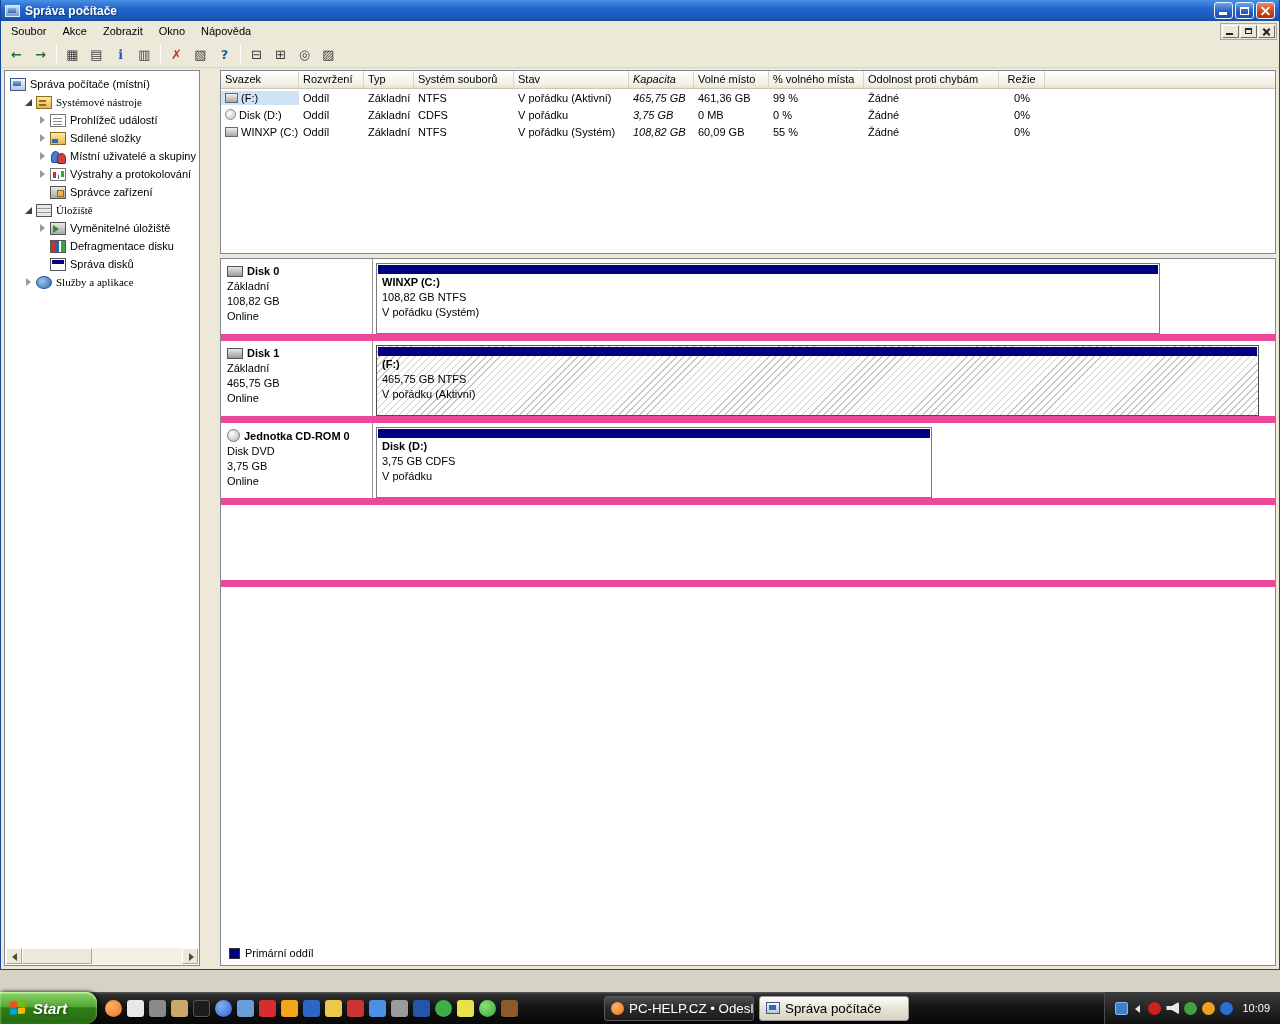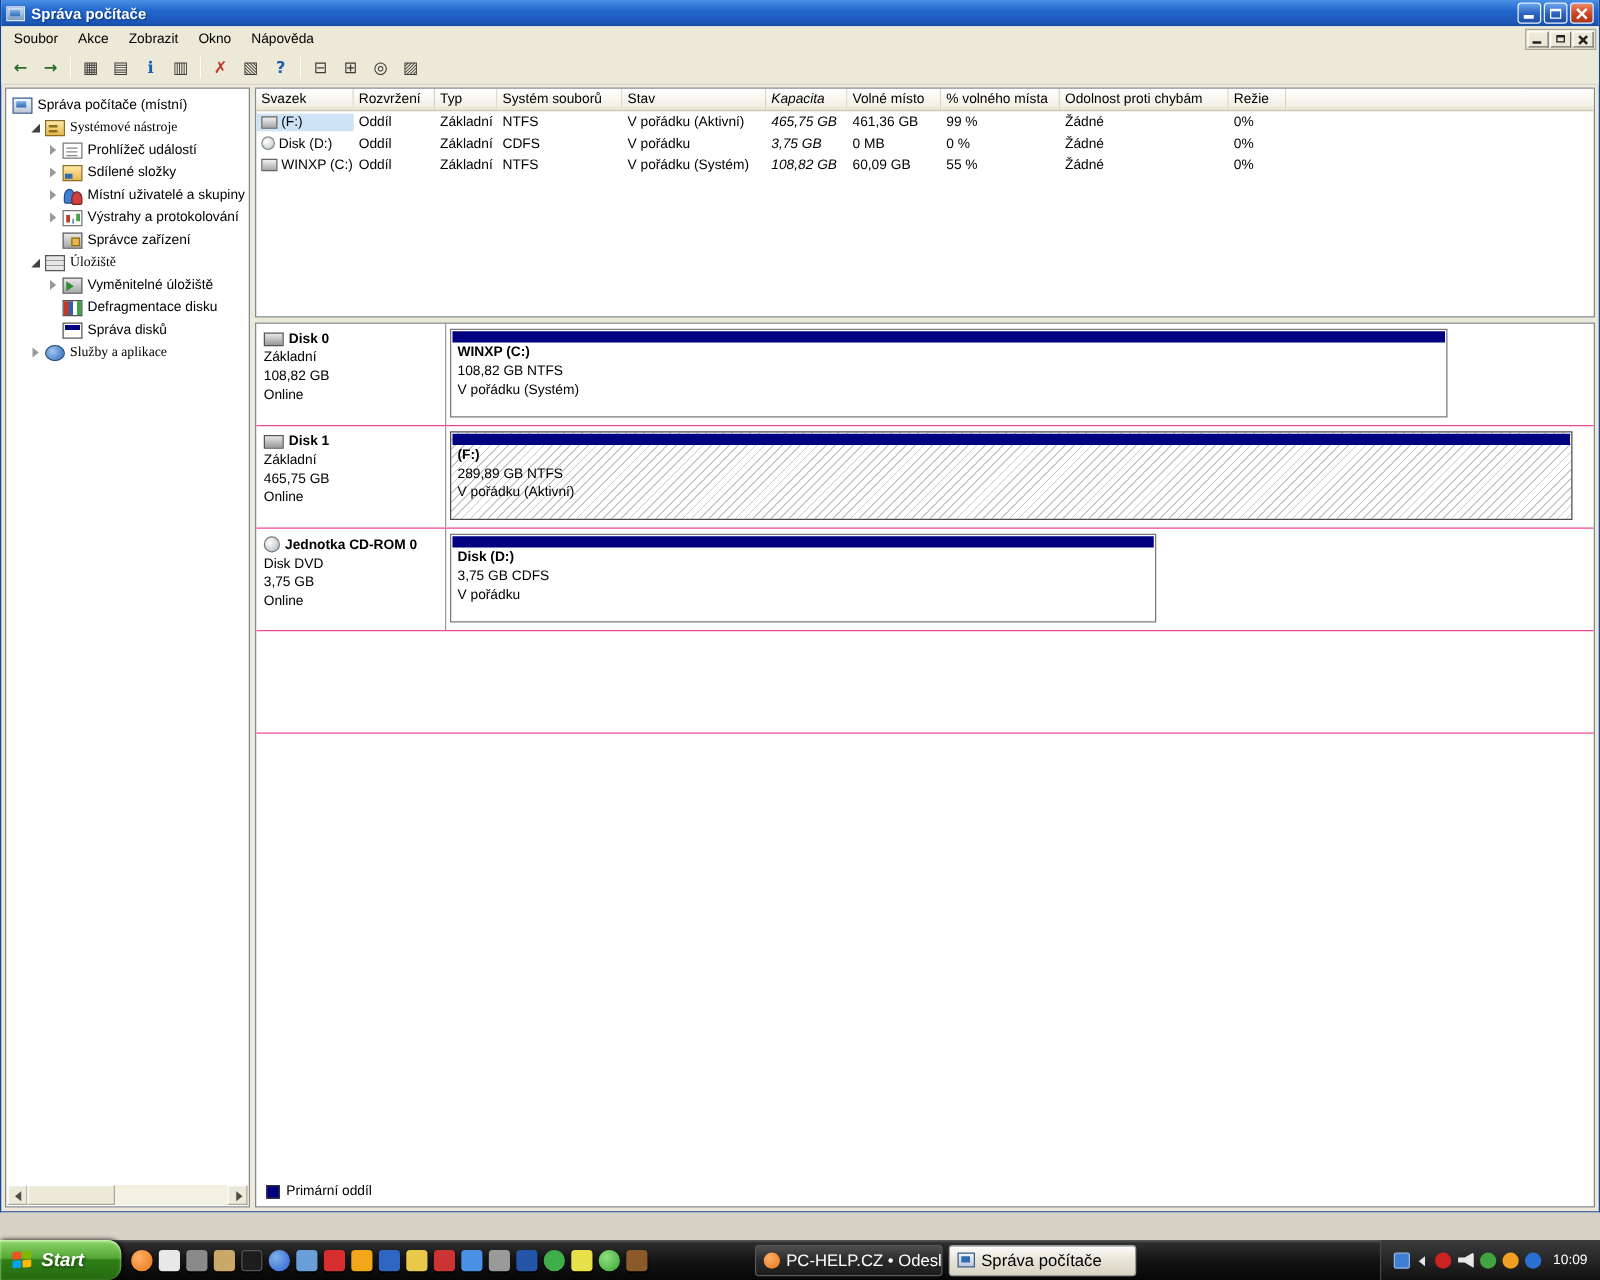--- a/index.html
+++ b/index.html
@@ -31,21 +31,21 @@
 
   .toolbar{height:27px;flex:none;background:#ece9d8;display:flex;align-items:center;padding-left:4px;border-bottom:1px solid #d8d4c8;gap:1px;}
   .tbtn{width:23px;height:22px;background:transparent;border:1px solid transparent;display:flex;align-items:center;justify-content:center;cursor:default;}
   .tbtn .gl{font-size:13px;line-height:13px;color:#3c3c3c;font-family:"DejaVu Sans",sans-serif;}
   .tbtn:nth-of-type(1) .gl,.tbtn:nth-of-type(2) .gl{color:#2a6b2a;font-weight:bold;}
   .tbtn:nth-of-type(5) .gl,.tbtn:nth-of-type(9) .gl{color:#1a5fb4;font-weight:bold;}
   .tbtn:nth-of-type(7) .gl{color:#c0392b;font-weight:bold;}
   .tsep{width:1px;height:18px;background:#aca899;border-right:1px solid #fff;margin:0 3px;flex:none;}
 
   
-  .content{flex:1;display:flex;gap:4px;padding:2px 3px 3px 3px;min-height:0;}
+  .content{flex:1;display:flex;gap:20px;padding:2px 3px 3px 3px;min-height:0;}
   .left-pane{width:196px;flex:none;background:#fff;border:1px solid #828790;position:relative;}
   .tree{position:absolute;left:1px;right:1px;top:1px;bottom:18px;overflow:hidden;padding-top:3px;}
   .titem{display:flex;align-items:center;height:18px;white-space:nowrap;cursor:default;}
   .lvl0{padding-left:3px;} .lvl1{padding-left:17px;font-family:Liberation Serif, serif;} .lvl2{padding-left:31px;}
   .exp{width:12px;height:12px;flex:none;position:relative;}
   .exp-c::after{content:"";position:absolute;left:3px;top:2px;border-top:4px solid transparent;border-bottom:4px solid transparent;border-left:5px solid #9a9a9a;}
   .exp-o::after{content:"";position:absolute;left:2px;top:3px;border-left:7px solid transparent;border-bottom:7px solid #404040;}
 
   .ti{width:16px;height:13px;margin:0 4px 0 1px;flex:none;position:relative;}
   .i-computer{border:1px solid #3a5a8c;background:linear-gradient(#f4f7fb,#b9c6da);}
@@ -81,30 +81,30 @@
   .right-pane{flex:1;display:flex;flex-direction:column;gap:4px;min-width:0;}
 
   
   .volume-pane{height:184px;flex:none;background:#fff;border:1px solid #828790;overflow:hidden;display:flex;flex-direction:column;}
   .vhead{display:flex;flex:none;height:18px;}
   .hcell{padding:2px 4px;border-right:1px solid #d8d5c2;border-bottom:1px solid #cbc7b8;background:linear-gradient(#ffffff,#f2f0e4 80%,#e6e3d2);white-space:nowrap;overflow:hidden;flex:none;cursor:default;}
   .hfill{flex:1;border-bottom:1px solid #cbc7b8;background:linear-gradient(#ffffff,#f2f0e4 80%,#e6e3d2);}
   .vrow{display:flex;height:17px;align-items:center;cursor:default;}
   .vcell{padding:1px 4px;white-space:nowrap;overflow:hidden;flex:none;}
   .c0{width:78px;} .c1{width:65px;} .c2{width:50px;} .c3{width:100px;} .c4{width:115px;}
-  .c5{width:65px;font-style:italic;} .c6{width:75px;} .c7{width:95px;} .c8{width:135px;} .c9{width:46px;}
+  .c5{width:65px;font-style:italic;} .c6{width:75px;} .c7{width:95px;} .c8{width:135px;} .c9{width:46px;text-align:center;}
   .vcell.c0{display:flex;align-items:center;gap:3px;}
   .vcell.c0.selcell{background:#cfe3f7;}
   .vicon{flex:none;}
   .vicon.hdd{width:13px;height:10px;border:1px solid #666;background:linear-gradient(#f0f0f0,#a8a8a8);}
   .vicon.cd{width:11px;height:11px;border-radius:50%;border:1px solid #888;background:radial-gradient(circle at 35% 35%,#ffffff,#b9c4cc);}
 
   
   .disk-pane{flex:1;background:#fff;border:1px solid #828790;position:relative;overflow:hidden;}
-  .disk-row{height:82px;border-bottom:1px solid #ec4899;display:flex;}
+  .disk-row{height:82px;border-bottom:7px solid #ec4899;display:flex;}
   .disk-info{width:152px;flex:none;border-right:1px solid #9a9a9a;padding:6px 4px 0 6px;cursor:default;}
   .dtitle{display:flex;align-items:center;gap:4px;font-weight:bold;margin-bottom:2px;white-space:nowrap;}
   .dicon{flex:none;}
   .dicon.hdd{width:16px;height:11px;border:1px solid #555;background:linear-gradient(#e8e8e8,#9a9a9a);}
   .dicon.cd{width:13px;height:13px;border-radius:50%;border:1px solid #777;background:radial-gradient(circle at 35% 35%,#fff,#aab6be);}
   .iline{line-height:15px;min-height:15px;white-space:nowrap;}
   .disk-parts{flex:1;padding:4px 3px 0 3px;min-width:0;}
   .part{height:71px;border:1px solid #7a7a7a;background:#fff;cursor:default;}
   .part .bar{height:9px;background:#000080;margin:1px;}
   .part .pl{font-weight:bold;padding-left:5px;line-height:15px;margin-top:1px;white-space:nowrap;}
@@ -408,21 +408,21 @@
                 <span>Disk 1</span>
               </div>
             <div class="iline">Základní</div>
             <div class="iline">465,75 GB</div>
             <div class="iline">Online</div>
           </div>
           <div class="disk-parts">
             <div class="part sel" style="width:98.5%">
               <div class="bar"></div>
               <div class="pl">(F:)</div>
-              <div class="pline">289,89 GB NTFS</div>
+              <div class="pline">465,75 GB NTFS</div>
               <div class="pline">V pořádku (Aktivní)</div>
             </div>
           </div>
         </div>
 
         <div class="disk-row">
           <div class="disk-info">
             <div class="dtitle">
                 <span class="dicon cd"></span>
                 <span>Jednotka CD-ROM 0</span>

